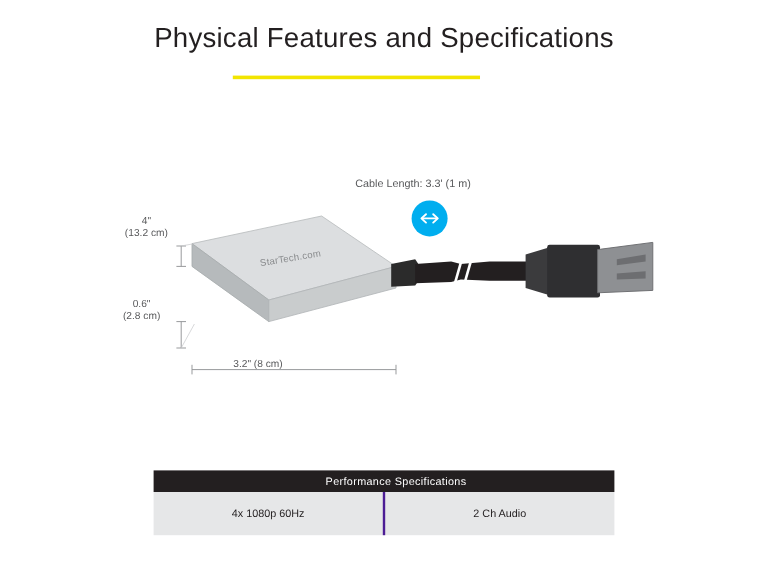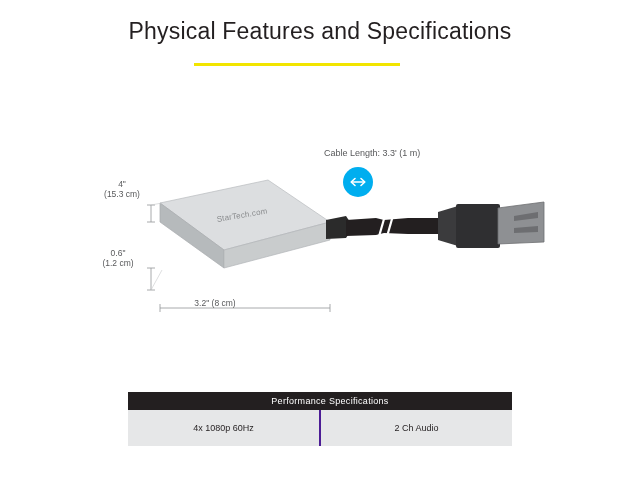--- a/index.html
+++ b/index.html
@@ -78,21 +78,21 @@
   }
   #dim-width {
     left: 155px;
     top: 178px;
     width: 120px;
   }
 
   
   #cable-callout {
     position: absolute;
-    left: 324px;
+    left: 296px;
     top: 28px;
     font-size: 9px;
     color: #58595b;
     white-space: nowrap;
   }
   #cable-circle {
     position: absolute;
     left: 343px;
     top: 47px;
     width: 30px;
@@ -202,26 +202,26 @@
       <line x1="190" y1="144" x2="190" y2="152" stroke="#939598" stroke-width="0.8"></line>
 
       <line x1="11" y1="45" x2="22" y2="43" stroke="#c7c9cb" stroke-width="0.6"></line>
       <line x1="11" y1="130" x2="22" y2="110" stroke="#c7c9cb" stroke-width="0.6"></line>
     </svg>
 
     <div id="brand">StarTech.com</div>
 
     <div id="dim-height" class="dim-label">
       <div>4"</div>
-      <div>(15.3 cm)</div>
+      <div>(13.2 cm)</div>
     </div>
 
     <div id="dim-depth" class="dim-label">
       <div>0.6"</div>
-      <div>(1.2 cm)</div>
+      <div>(2.8 cm)</div>
     </div>
 
     <div id="dim-width" class="dim-label">3.2" (8 cm)</div>
 
     <div id="cable-callout">Cable Length: 3.3' (1 m)</div>
 
     <div id="cable-circle">
       <svg width="30" height="30" viewBox="0 0 30 30">
         <g stroke="#ffffff" stroke-width="1.6" fill="none" stroke-linecap="round" stroke-linejoin="round">
           <line x1="9" y1="15" x2="21" y2="15"></line>

